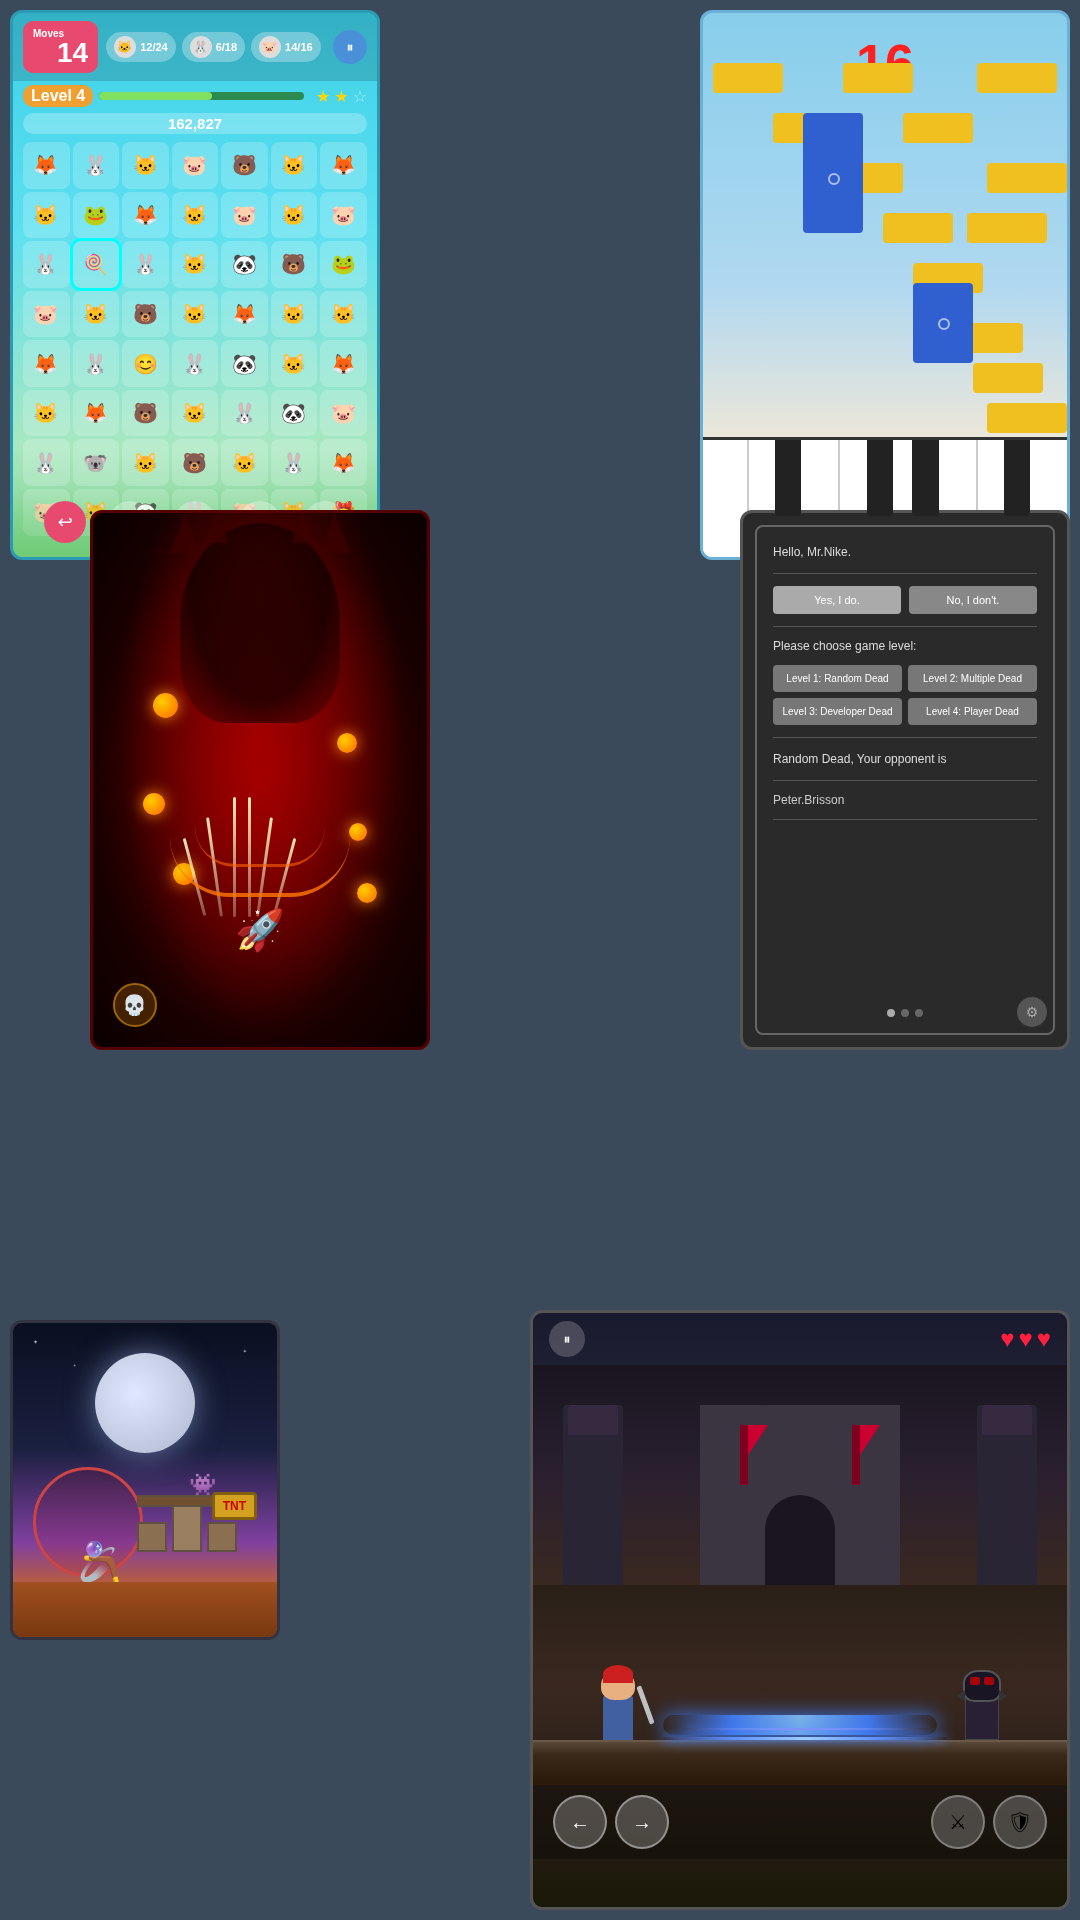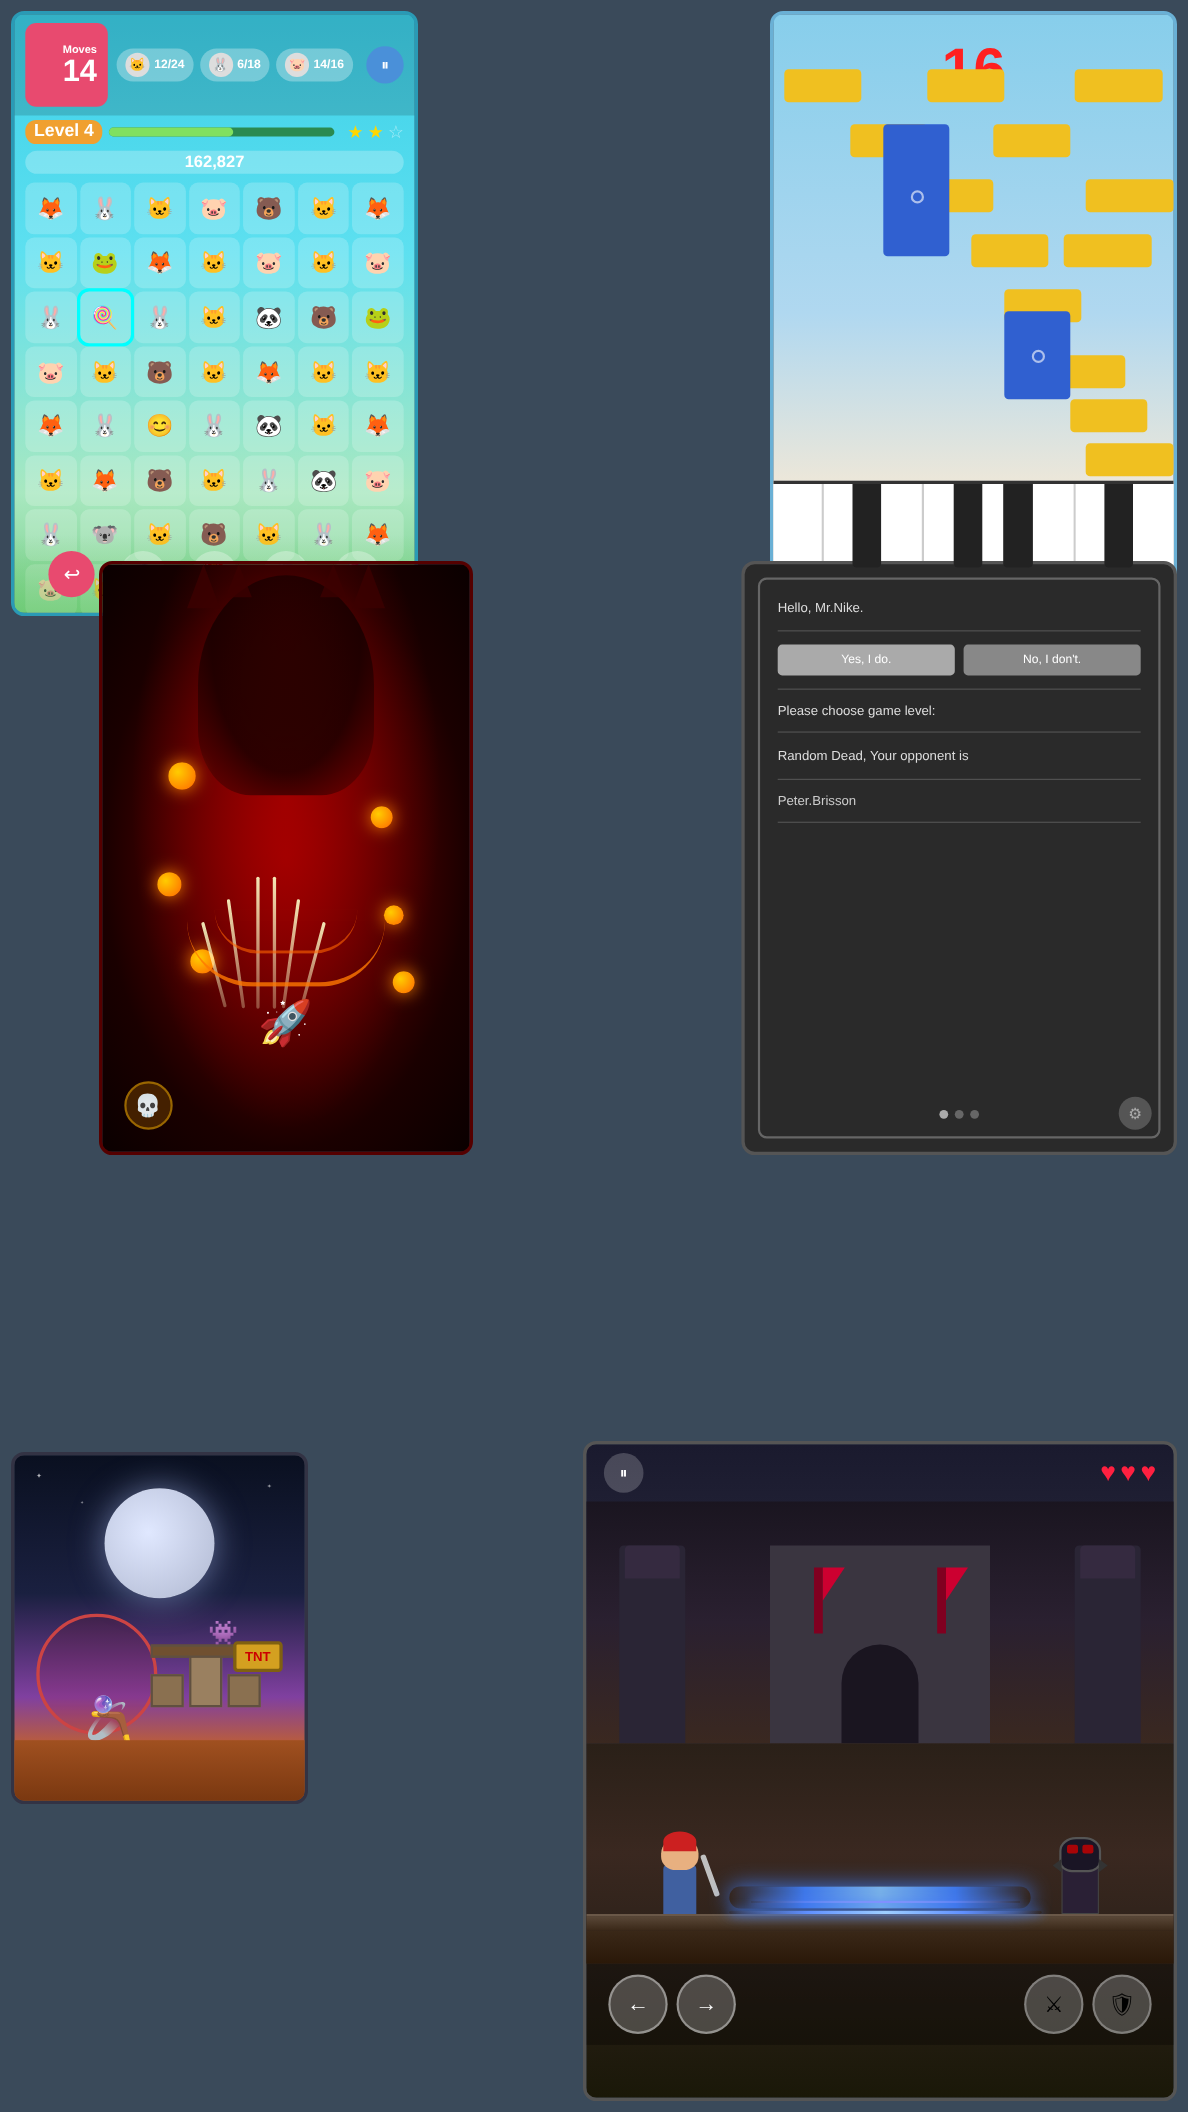--- a/index.html
+++ b/index.html
@@ -25,22 +25,22 @@
     .match3-header {
       display: flex;
       align-items: center;
       padding: 8px 10px;
       background: rgba(0,0,0,0.15);
       gap: 8px;
     }
     .moves-box {
       background: #e84a6f;
       border-radius: 10px;
-      padding: 18px 10px;
-      text-align: right;
+      padding: 6px 10px;
+      text-align: left;
       color: white;
       font-weight: bold;
       font-size: 11px;
       min-width: 55px;
     }
     .moves-num {
       font-size: 28px;
       line-height: 1;
       display: block;
       margin-left: 24px;
@@ -239,21 +239,21 @@
       background: rgba(80,40,0,0.8);
       border: 2px solid #996600;
       display: flex; align-items: center; justify-content: center;
       font-size: 20px;
     }
 
     
     .game-dialog {
       position: absolute;
       top: 510px; right: 10px;
-      width: 396px; height: 540px;
+      width: 330px; height: 540px;
       border-radius: 12px;
       overflow: hidden;
       background: #2a2a2a;
       border: 3px solid #555;
     }
     .dialog-inner {
       margin: 12px;
       border: 2px solid #666;
       border-radius: 8px;
       height: calc(100% - 24px);
@@ -697,20 +697,26 @@
 <div class="game-dialog">
   <div class="dialog-inner">
     <div class="dialog-text">Hello, Mr.Nike.</div>
     <div class="dialog-divider"></div>
     <div class="dialog-buttons">
       <div class="dialog-btn active">Yes, I do.</div>
       <div class="dialog-btn">No, I don't.</div>
     </div>
     <div class="dialog-divider"></div>
     <div class="choice-label">Please choose game level:</div>
+    <div class="level-buttons">
+      <div class="level-btn">Level 1: Random Dead</div>
+      <div class="level-btn">Level 2: Multiple Dead</div>
+      <div class="level-btn">Level 3: Developer Dead</div>
+      <div class="level-btn">Level 4: Player Dead</div>
+    </div>
     <div class="dialog-divider"></div>
     <div class="dialog-text">Random Dead, Your opponent is</div>
     <div class="dialog-divider"></div>
     <div class="opponent-name">Peter.Brisson</div>
     <div class="dialog-divider"></div>
     <div class="dialog-dots">
       <div class="dot active"></div>
       <div class="dot"></div>
       <div class="dot"></div>
     </div>

